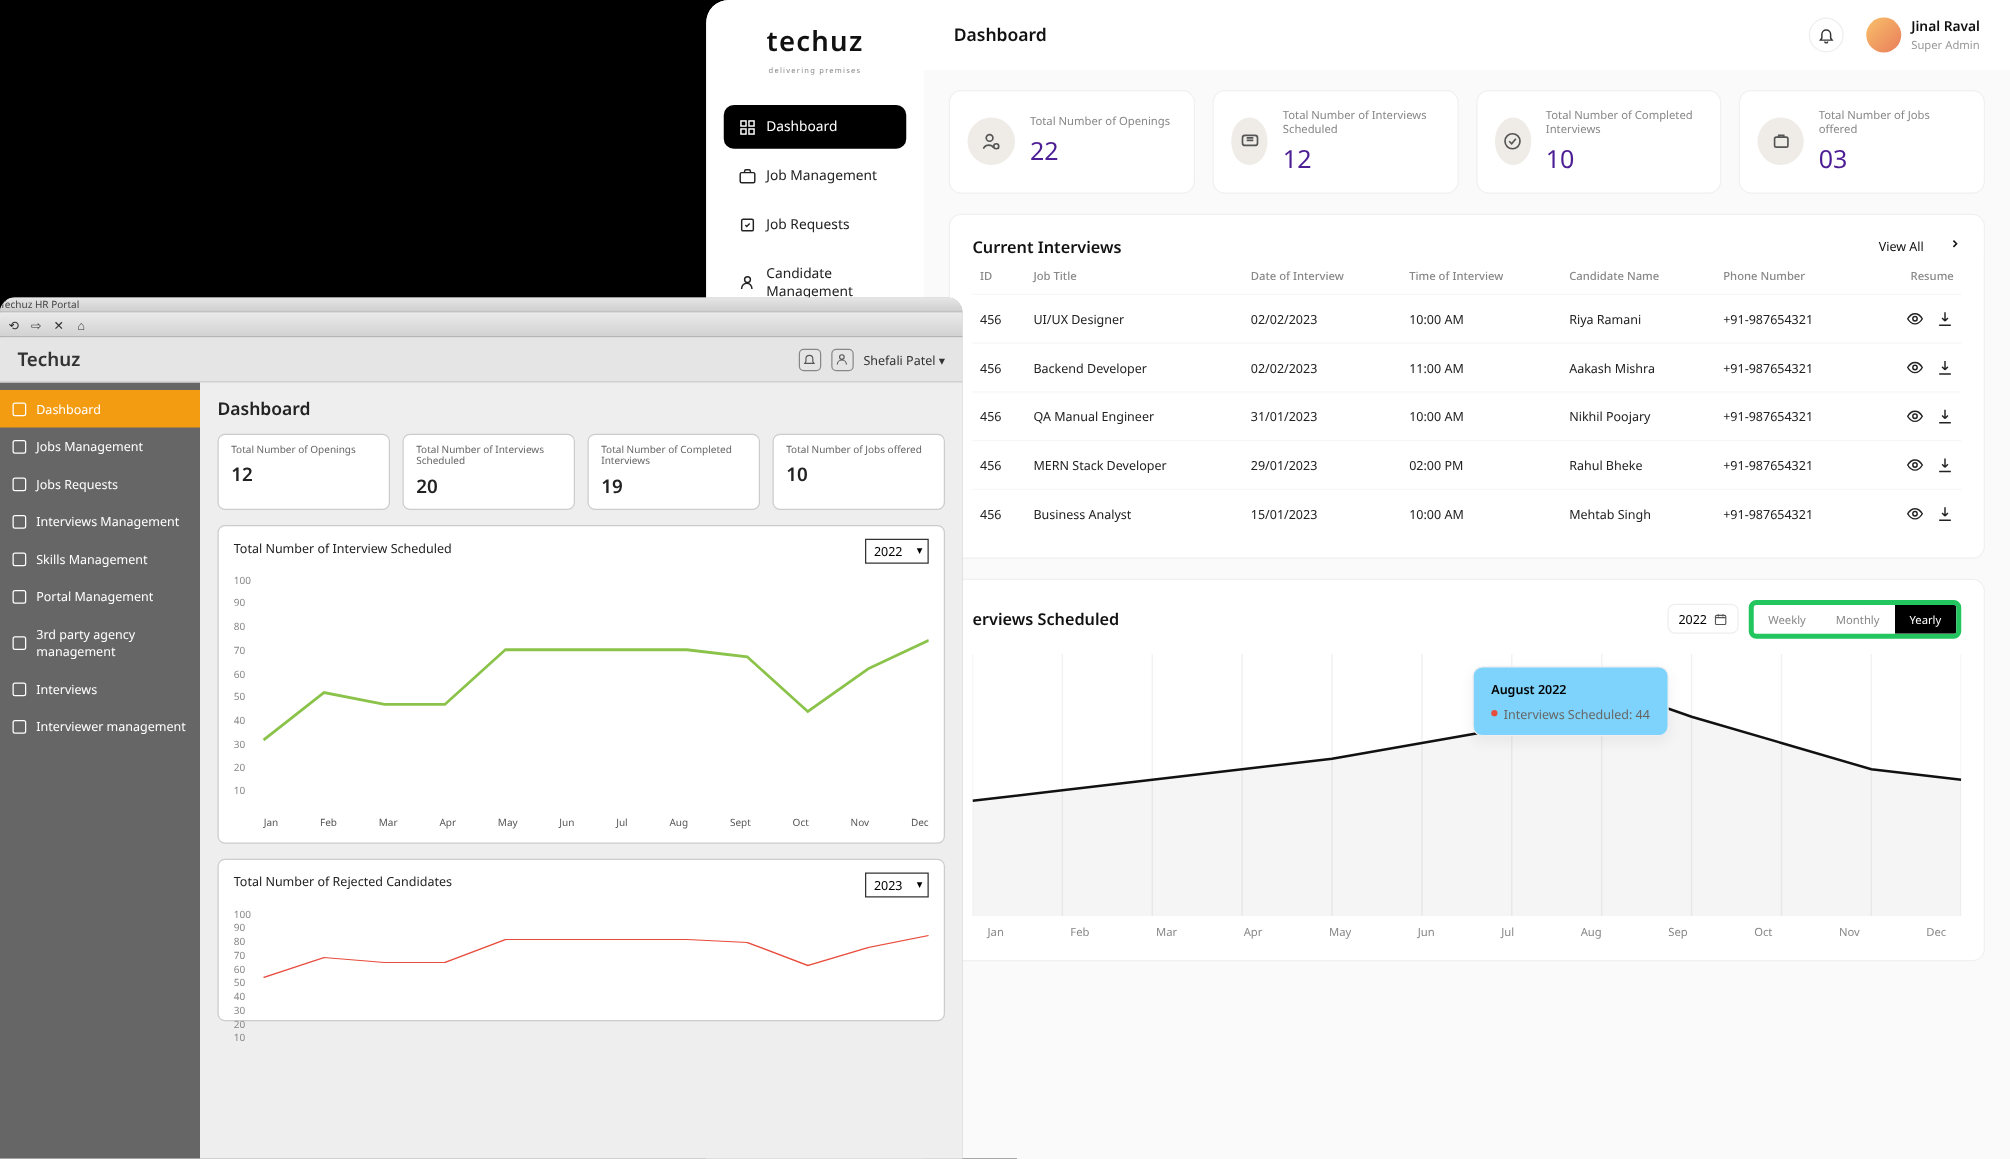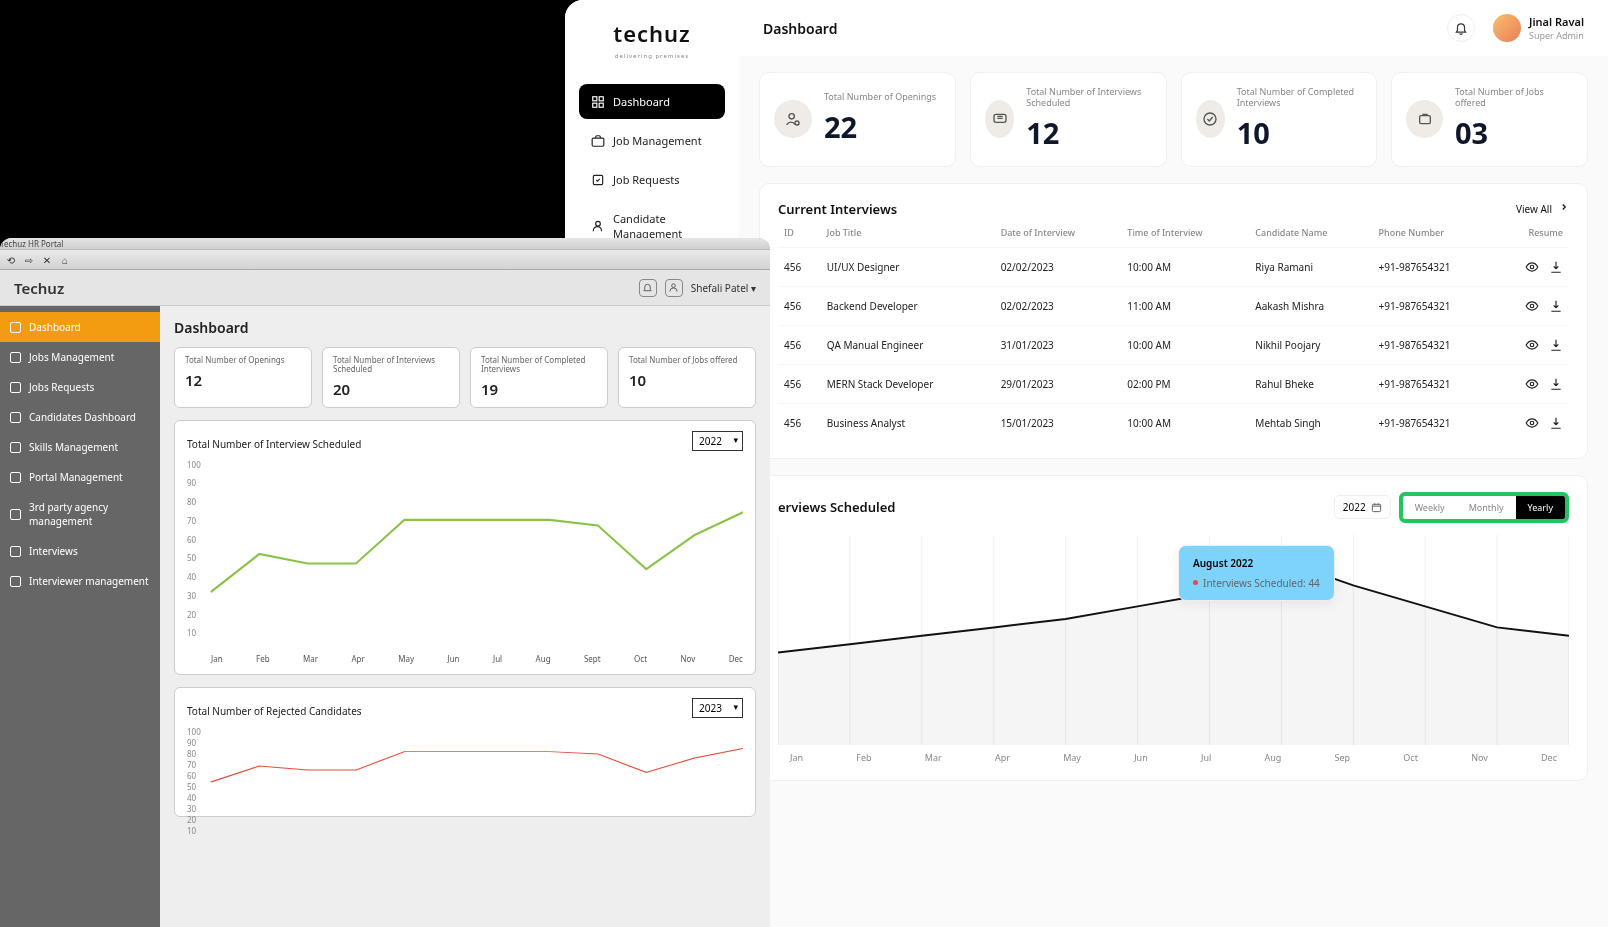--- a/index.html
+++ b/index.html
@@ -22,26 +22,26 @@
 .m-user{display:flex;align-items:center;gap:8px}
 .m-avatar{width:28px;height:28px;border-radius:50%;background:linear-gradient(135deg,#f9c06a,#e97d5b)}
 .m-user-name{font-size:11px;font-weight:600;color:#111}
 .m-user-role{font-size:9px;color:#999}
 .m-body{flex:1;padding:16px 20px;overflow:hidden}
 
 .m-cards{display:flex;gap:14px;margin-bottom:16px}
 .m-card{flex:1;background:#fff;border:1px solid #f0f0f0;border-radius:10px;padding:14px;display:flex;align-items:center;gap:12px}
 .m-card-ico{width:38px;height:38px;border-radius:50%;background:#efece7;display:flex;align-items:center;justify-content:center}
 .m-card-lbl{font-size:9px;color:#888;line-height:1.2;margin-bottom:4px}
-.m-card-val{font-size:29px;font-weight:700;color:#0f172a}
+.m-card-val{font-size:20px;font-weight:400;color:#4c1d95}
 
 .m-panel{background:#fff;border:1px solid #f0f0f0;border-radius:10px;padding:16px 18px;margin-bottom:16px}
 .m-panel-head{display:flex;justify-content:space-between;align-items:center;}
 .m-panel-title{font-size:13px;font-weight:600;color:#111}
-.m-viewall{font-size:10px;color:#111;display:flex;gap:7px;cursor:pointer}
+.m-viewall{font-size:10px;color:#111;display:flex;gap:20px;cursor:pointer}
 
 .m-table{width:100%;border-collapse:collapse;font-size:10px}
 .m-table th{text-align:left;color:#888;font-weight:500;padding:8px 6px;font-size:9px}
 .m-table td{padding:12px 6px;color:#222;border-top:1px solid #f6f6f6}
 .m-row-acts{display:flex;gap:10px;justify-content:flex-end}
 .m-row-acts svg{width:14px;height:14px;cursor:pointer;color:#222}
 
 .m-chart-head{display:flex;justify-content:space-between;align-items:center;margin-bottom:12px}
 .m-seg{display:flex;align-items:center;gap:8px}
 .m-year-sel{border:1px solid #eee;border-radius:6px;padding:4px 8px;font-size:10px;display:flex;align-items:center;gap:5px;cursor:pointer}
@@ -73,21 +73,21 @@
 .w-side-item{display:flex;align-items:center;gap:8px;padding:8px 10px;font-size:10px;color:#fff;cursor:pointer}
 .w-side-item.active{background:#f39c12}
 .w-check{width:11px;height:11px;border:1.5px solid #fff;border-radius:2px;flex:none}
 .w-main{flex:1;background:#eee;padding:12px 14px;overflow:hidden}
 .w-h1{font-size:14px;font-weight:600;color:#222;margin-bottom:10px}
 .w-cards{display:flex;gap:10px;margin-bottom:12px}
 .w-card{flex:1;background:#fff;border:1px solid #ccc;border-radius:6px;padding:8px 10px}
 .w-card-lbl{font-size:8px;color:#666;line-height:1.1;margin-bottom:5px}
 .w-card-val{font-size:15px;font-weight:600;color:#222}
 .w-chartbox{background:#fff;border:1px solid #ccc;border-radius:6px;padding:10px 12px;margin-bottom:12px}
-.w-chartbox-head{display:flex;justify-content:space-between;align-items:flex-end;margin-bottom:8px}
+.w-chartbox-head{display:flex;justify-content:space-between;align-items:flex-start;margin-bottom:8px}
 .w-chartbox-title{font-size:10px;color:#222}
 .w-select{border:1px solid #333;font-size:10px;padding:2px 20px 2px 6px;background:#fff;cursor:pointer;position:relative}
 .w-select::after{content:"▾";position:absolute;right:4px;top:1px;font-size:9px}
 .w-chart{height:190px;position:relative}
 .w-chart svg{width:100%;height:100%}
 .w-yaxis{position:absolute;left:0;top:0;bottom:10px;display:flex;flex-direction:column;justify-content:space-between;font-size:8px;color:#888}
 .w-xaxis{display:flex;justify-content:space-between;font-size:8px;color:#555;padding:4px 0 0 24px}
 </style>
 </head>
 <body>
@@ -431,21 +431,21 @@
           <div class="w-side-item">
             <span class="w-check"></span>
             <span>Jobs Management</span>
           </div>
           <div class="w-side-item">
             <span class="w-check"></span>
             <span>Jobs Requests</span>
           </div>
           <div class="w-side-item">
             <span class="w-check"></span>
-            <span>Candidates Dashboard</span>
+            <span>Interviews Management</span>
           </div>
           <div class="w-side-item">
             <span class="w-check"></span>
             <span>Skills Management</span>
           </div>
           <div class="w-side-item">
             <span class="w-check"></span>
             <span>Portal Management</span>
           </div>
           <div class="w-side-item">

